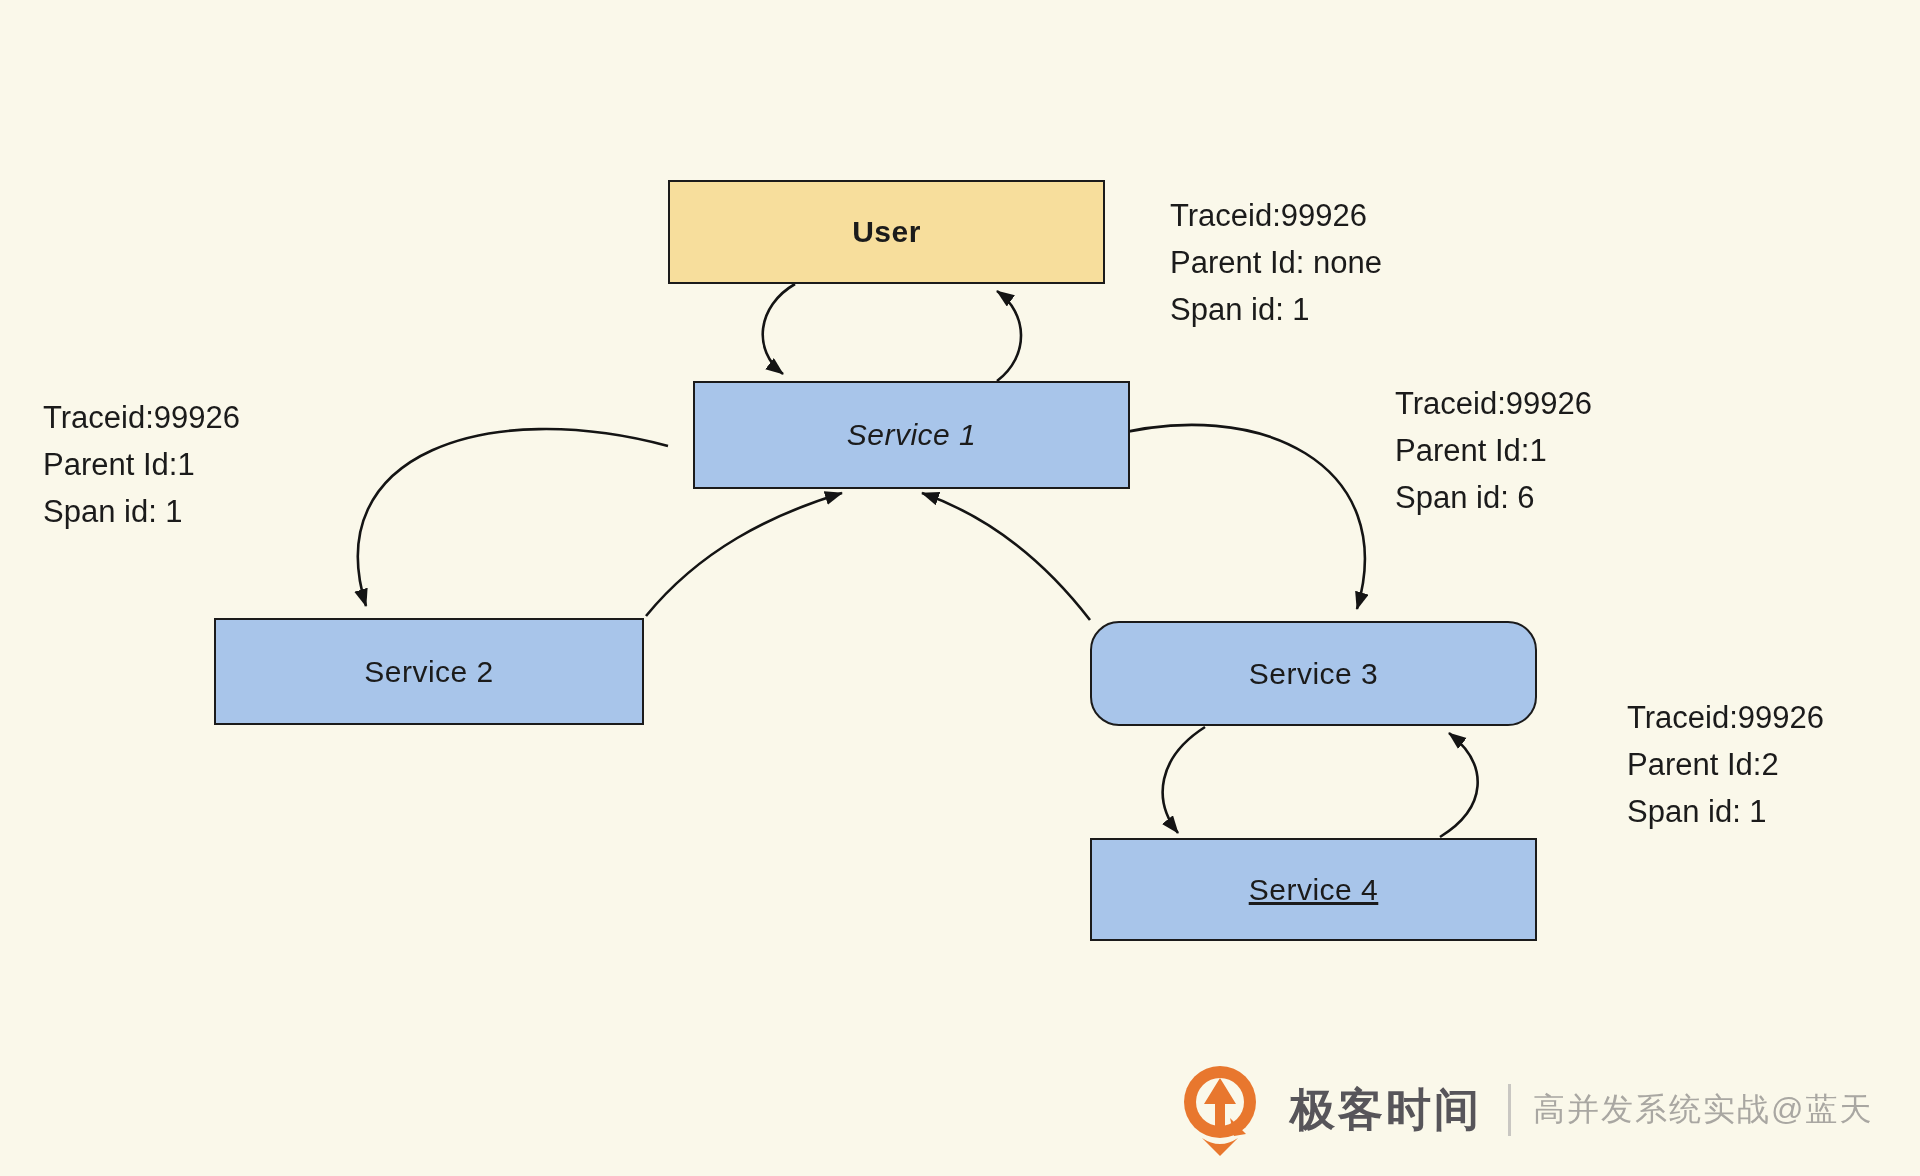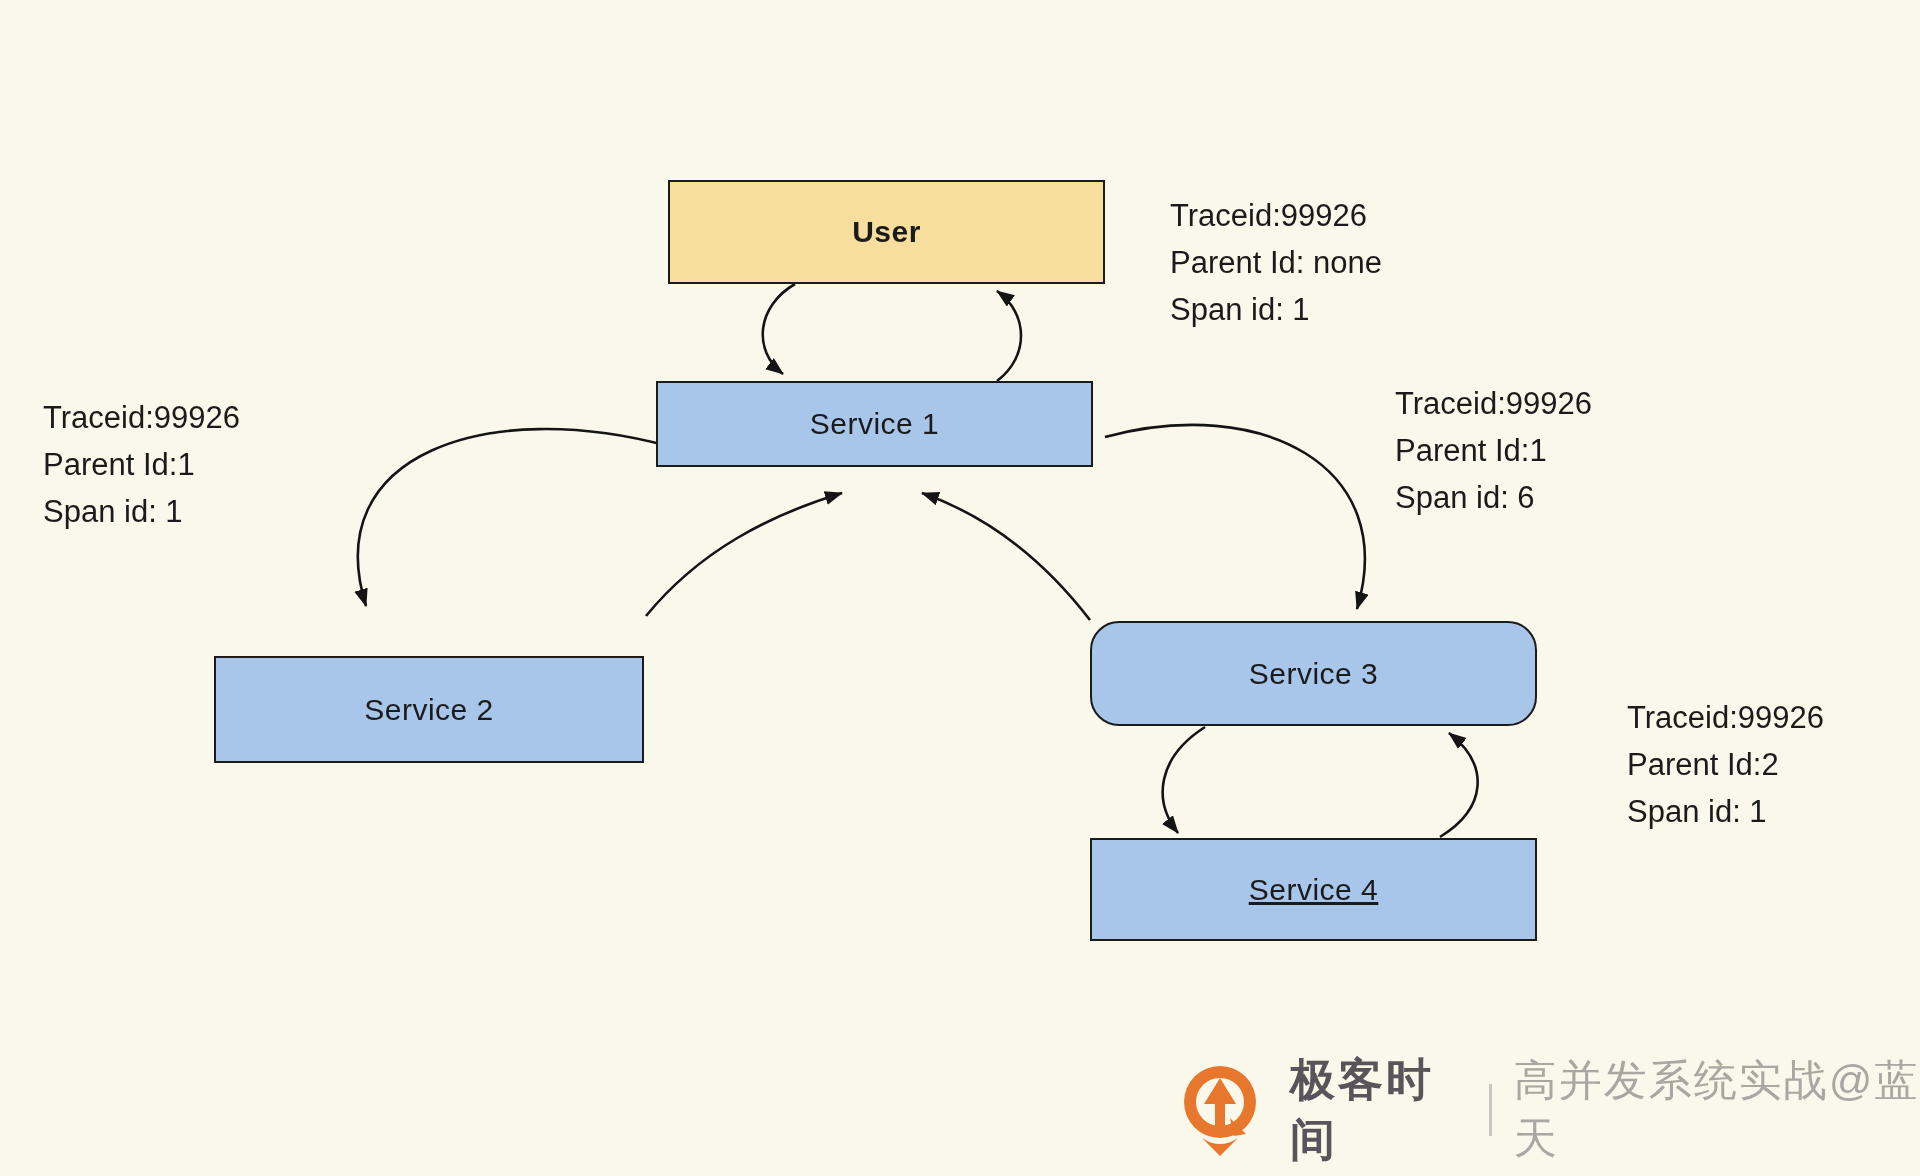--- a/index.html
+++ b/index.html
@@ -41,22 +41,22 @@
     position:absolute;
     display:flex;align-items:center;justify-content:center;
     border:2.5px solid var(--border);
     font-size:30px;
     letter-spacing:0.5px;
     color:var(--text);
   }
   .node.user{background:var(--user-fill);}
   .node.service{background:var(--service-fill);}
   .node-user    {left:668px;  top:180px; width:437px; height:104px;font-weight:bold;}
-  .node-service1{left:656px;  top:381px; width:437px; height:86px;}
-  .node-service2{left:214px;  top:618px; width:430px; height:107px;margin-top:38px;}
+  .node-service1{left:693px;  top:381px; width:437px; height:108px;font-style:italic;}
+  .node-service2{left:214px;  top:618px; width:430px; height:107px;}
   .node-service3{left:1090px; top:621px; width:447px; height:105px;border-radius:29px;}
   .node-service4{left:1090px; top:838px; width:447px; height:103px;text-decoration:underline;}
   .annotation{
     position:absolute;
     font-size:31px;
     line-height:47px;
     color:var(--text);
     white-space:nowrap;
   }
   .anno-user{left:1170px; top:192px;}
@@ -76,21 +76,21 @@
     font-weight:600;
     letter-spacing:3px;
     color:var(--logo-text);
   }
   .brand-sep{
     width:3px;height:52px;
     background:var(--separator);
     margin:0 22px 0 26px;
   }
   .brand-watermark{
-    font-size:43px;
+    font-size:32px;
     font-weight:500;
     letter-spacing:2px;
     color:var(--watermark);
   }
 </style>
 </head>
 <body>
 
 <div class="canvas">
 

